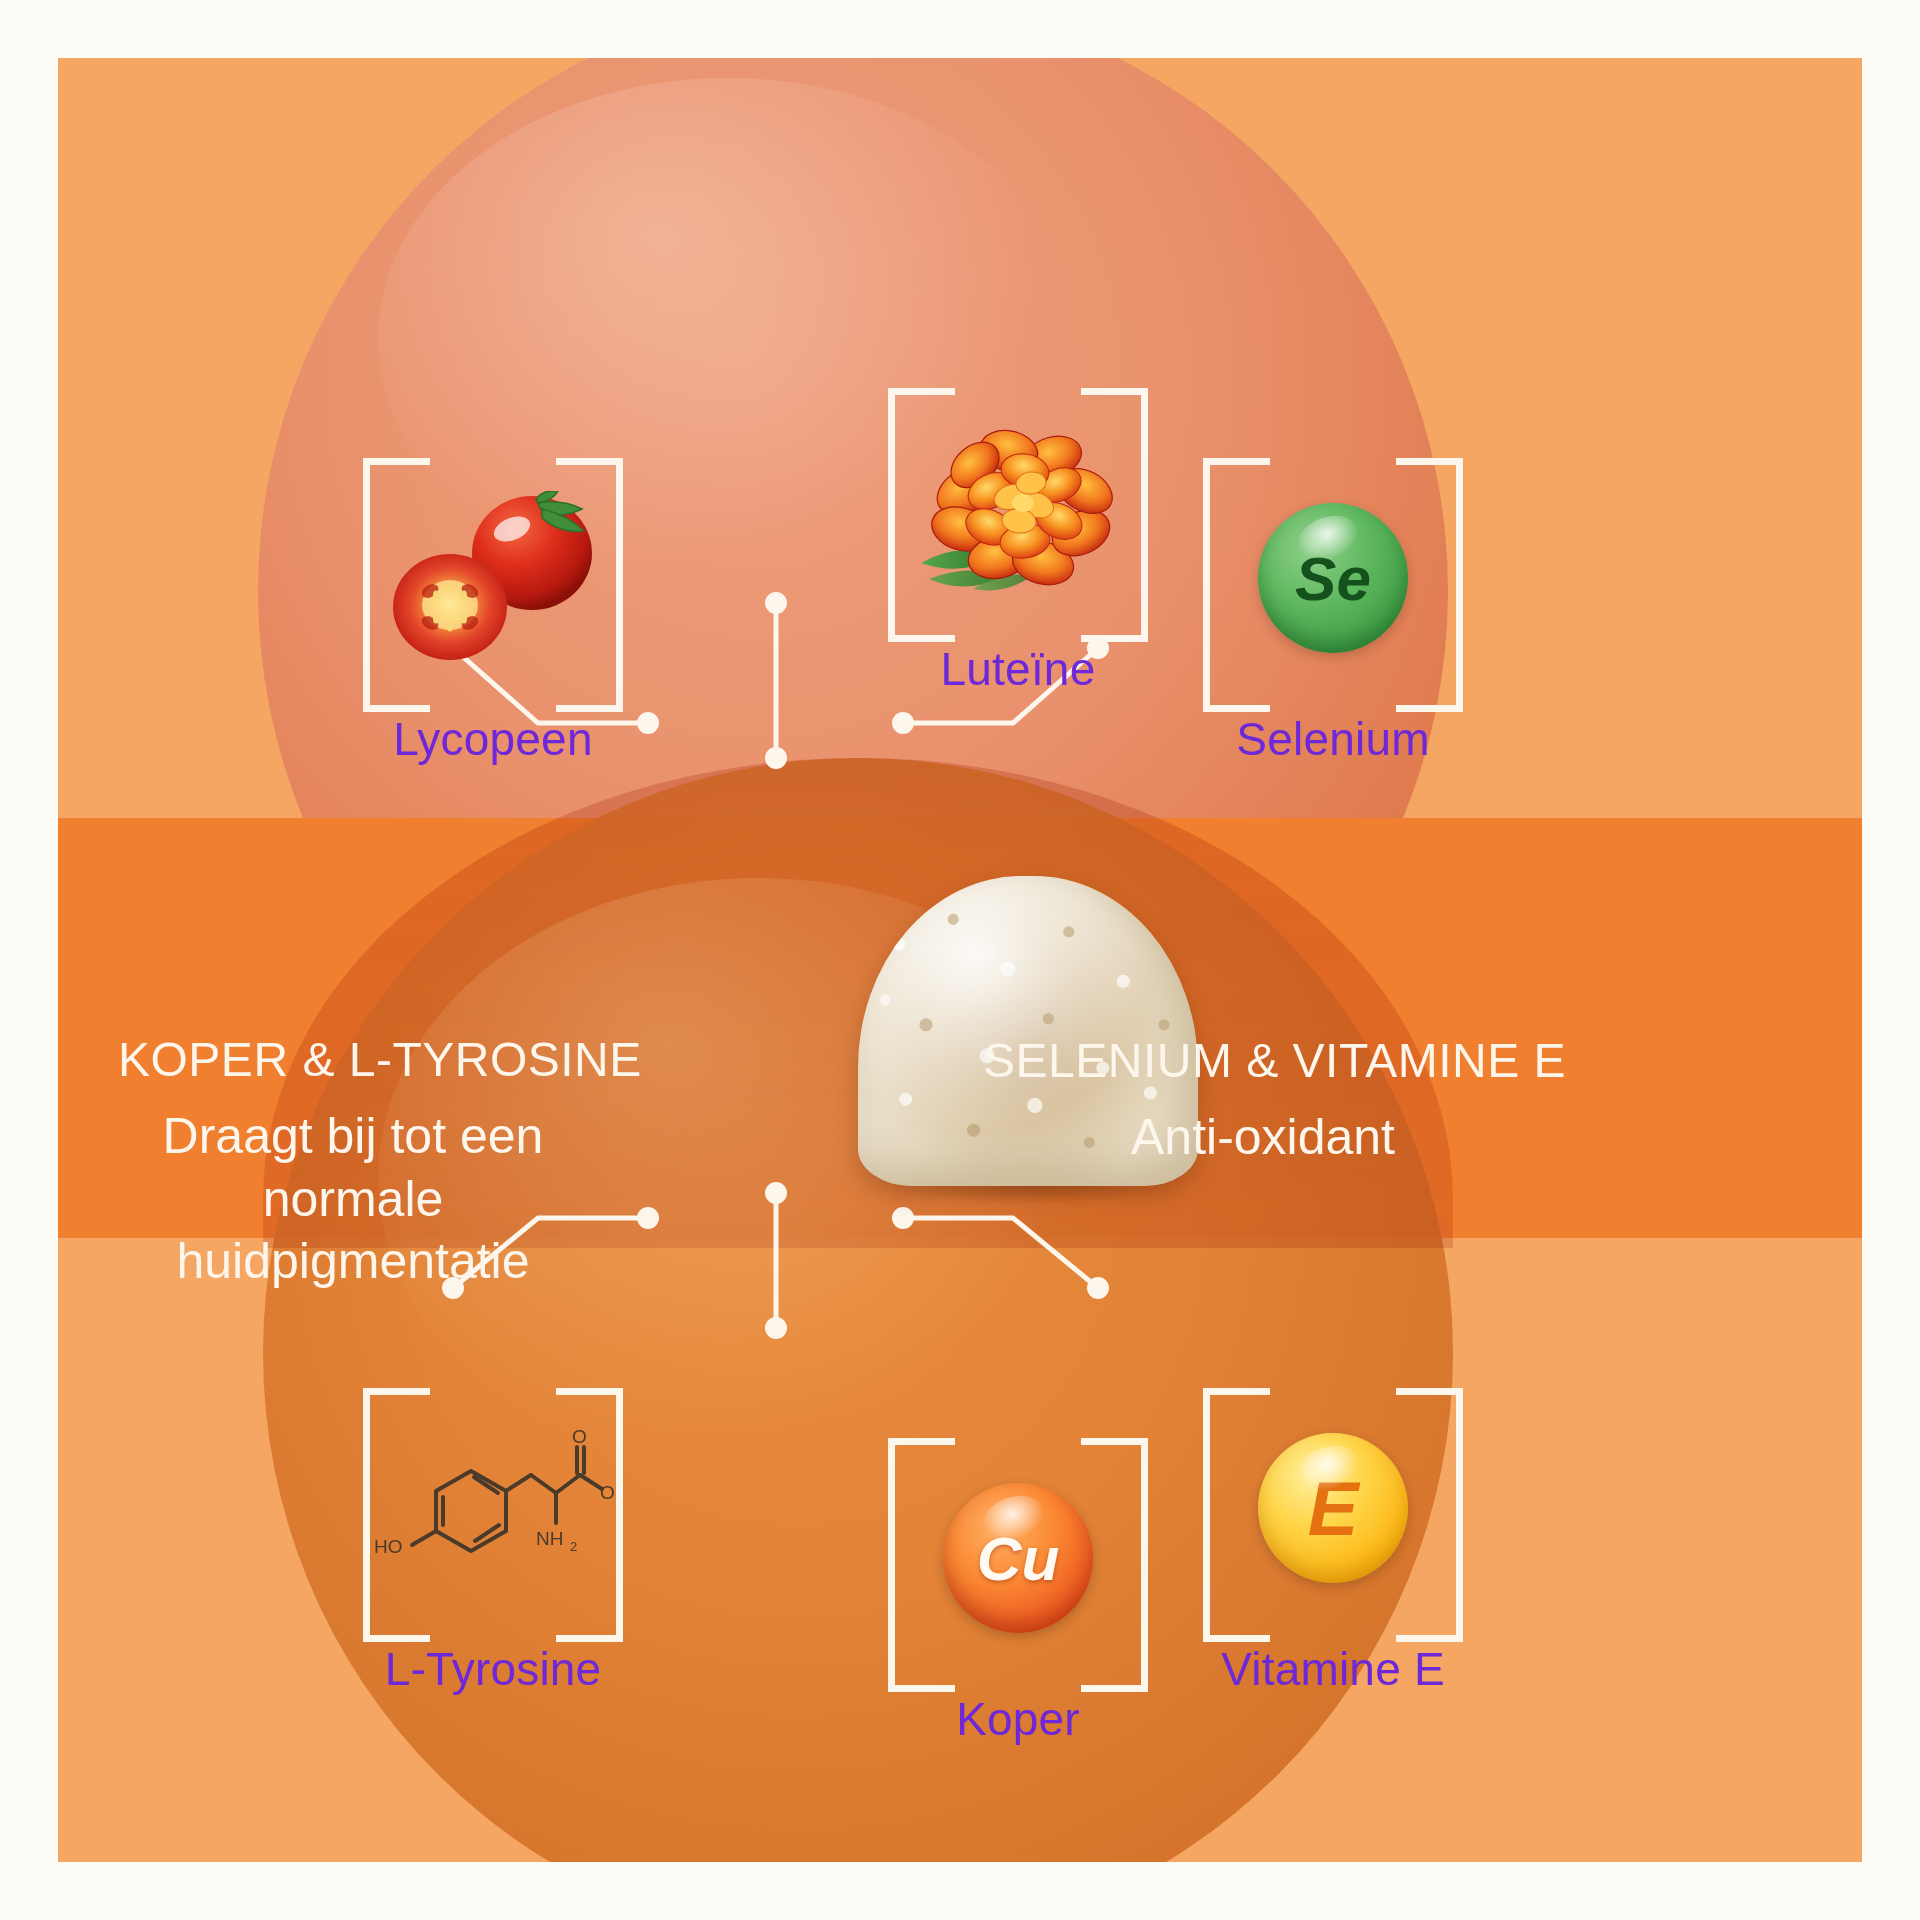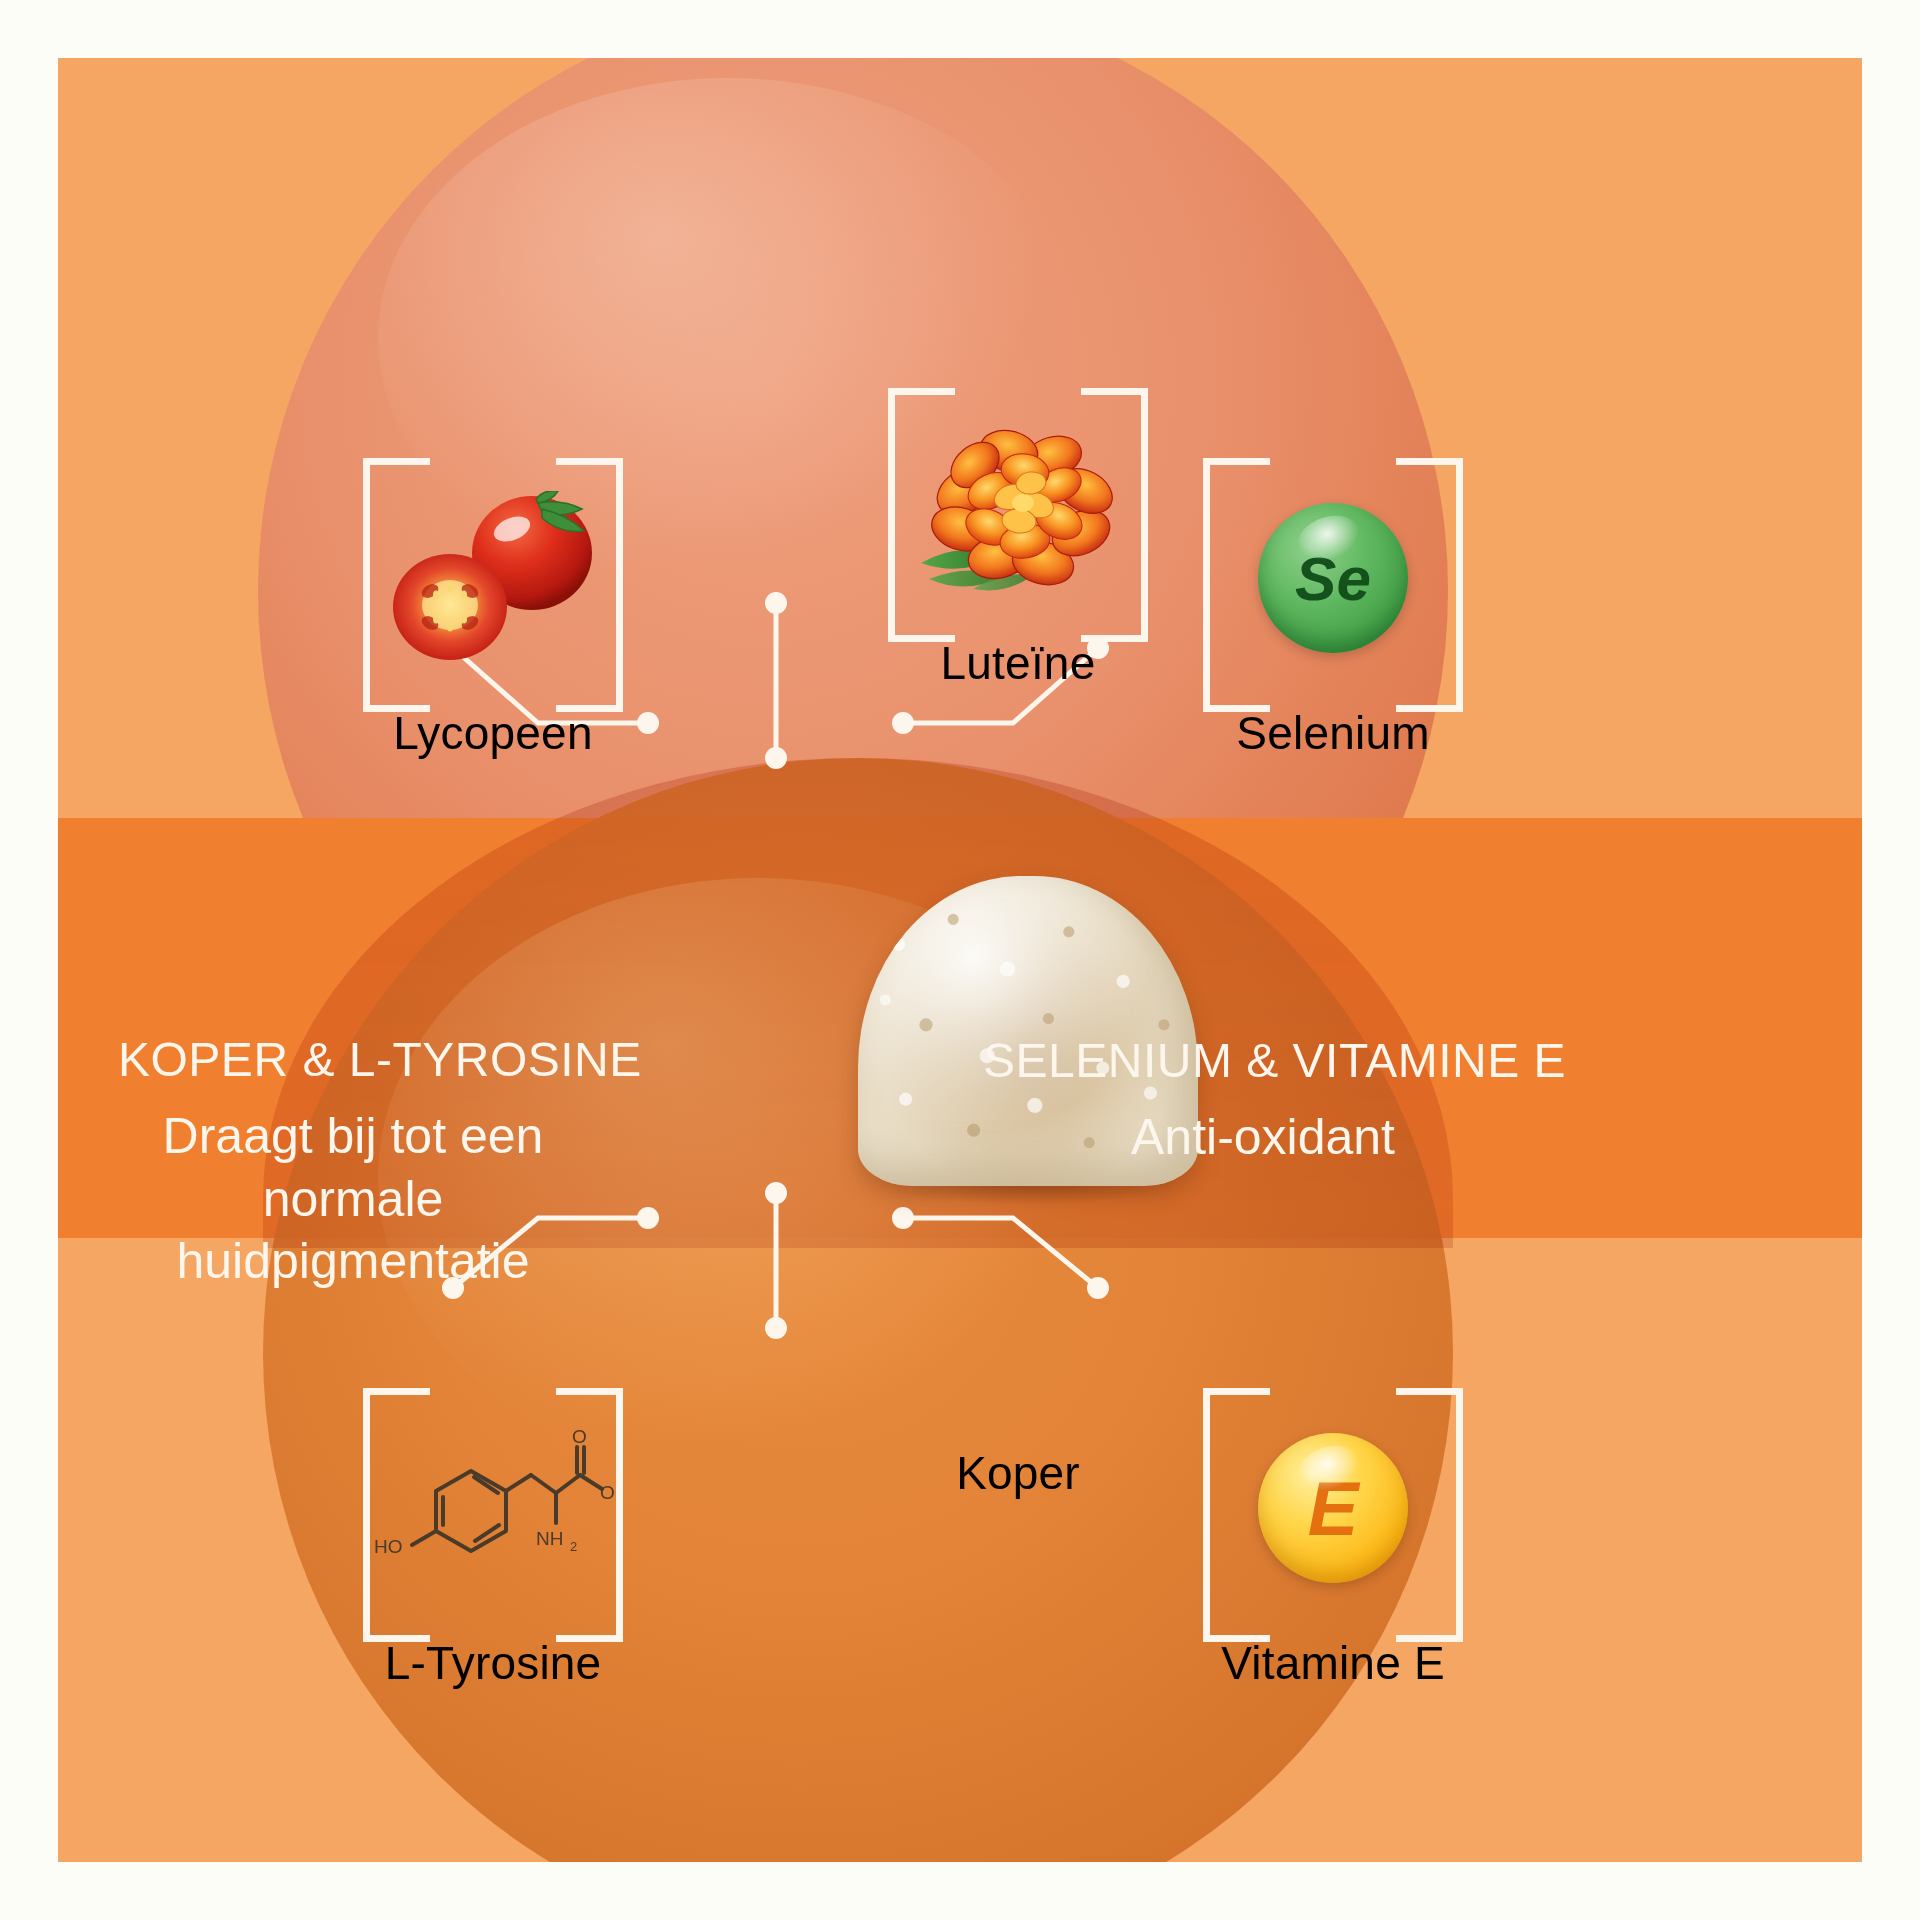--- a/index.html
+++ b/index.html
@@ -122,22 +122,22 @@
 
   .bracket .inner {
     position: absolute;
     inset: 0;
     display: flex;
     align-items: center;
     justify-content: center;
   }
 
   .label {
-    margin-top: 8px;
-    color: #000000;
+    margin-top: 14px;
+    color: #6d28d9;
     font-size: 46px;
     letter-spacing: 0.2px;
     font-family: "Liberation Sans", sans-serif;
     white-space: nowrap;
   }
 
   
   #node-lycopeen { left: 265px;  top: 400px;  width: 340px; }
   #node-luteine  { left: 790px;  top: 330px;  width: 340px; }
   #node-selenium { left: 1105px; top: 400px;  width: 340px; }
@@ -499,20 +499,27 @@
                 <text x="202" y="138" font-size="13">2</text>
               </g>
             </svg>
           </div>
         </div>
       </div>
       <div class="label">L-Tyrosine</div>
     </div>
 
     <div class="node" id="node-koper">
+      <div class="bracket">
+        <div class="inner">
+          <div class="sphere sphere-cu">
+            <span>Cu</span>
+          </div>
+        </div>
+      </div>
       <div class="label">Koper</div>
     </div>
 
     <div class="node" id="node-vitamine">
       <div class="bracket">
         <div class="inner">
           <div class="sphere sphere-e">
             <span>E</span>
           </div>
         </div>

